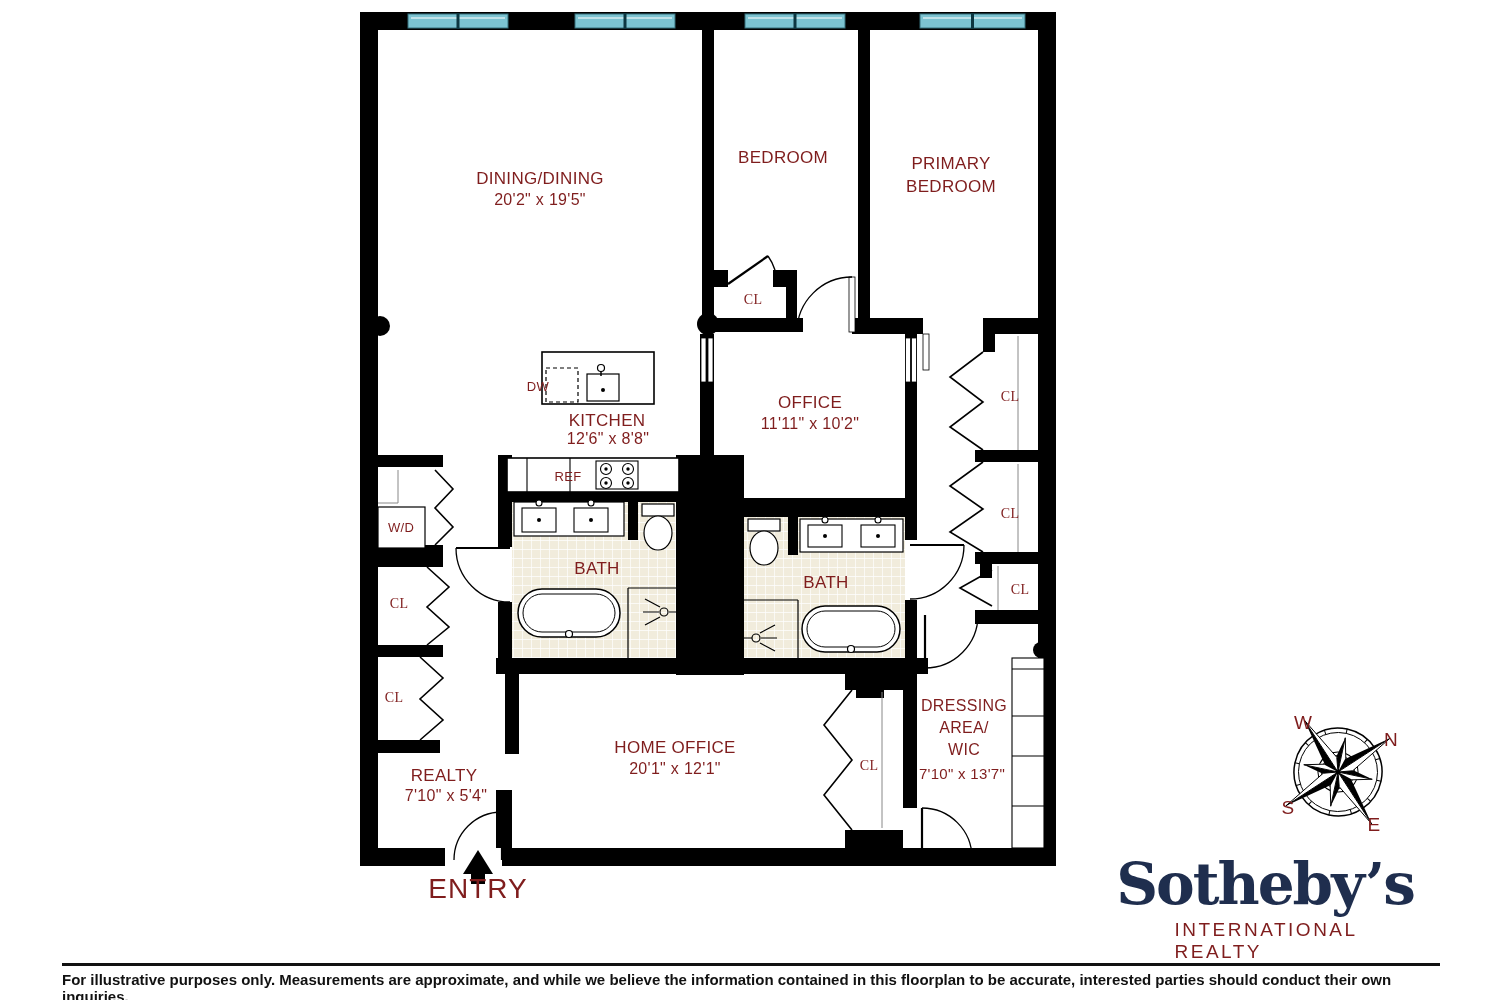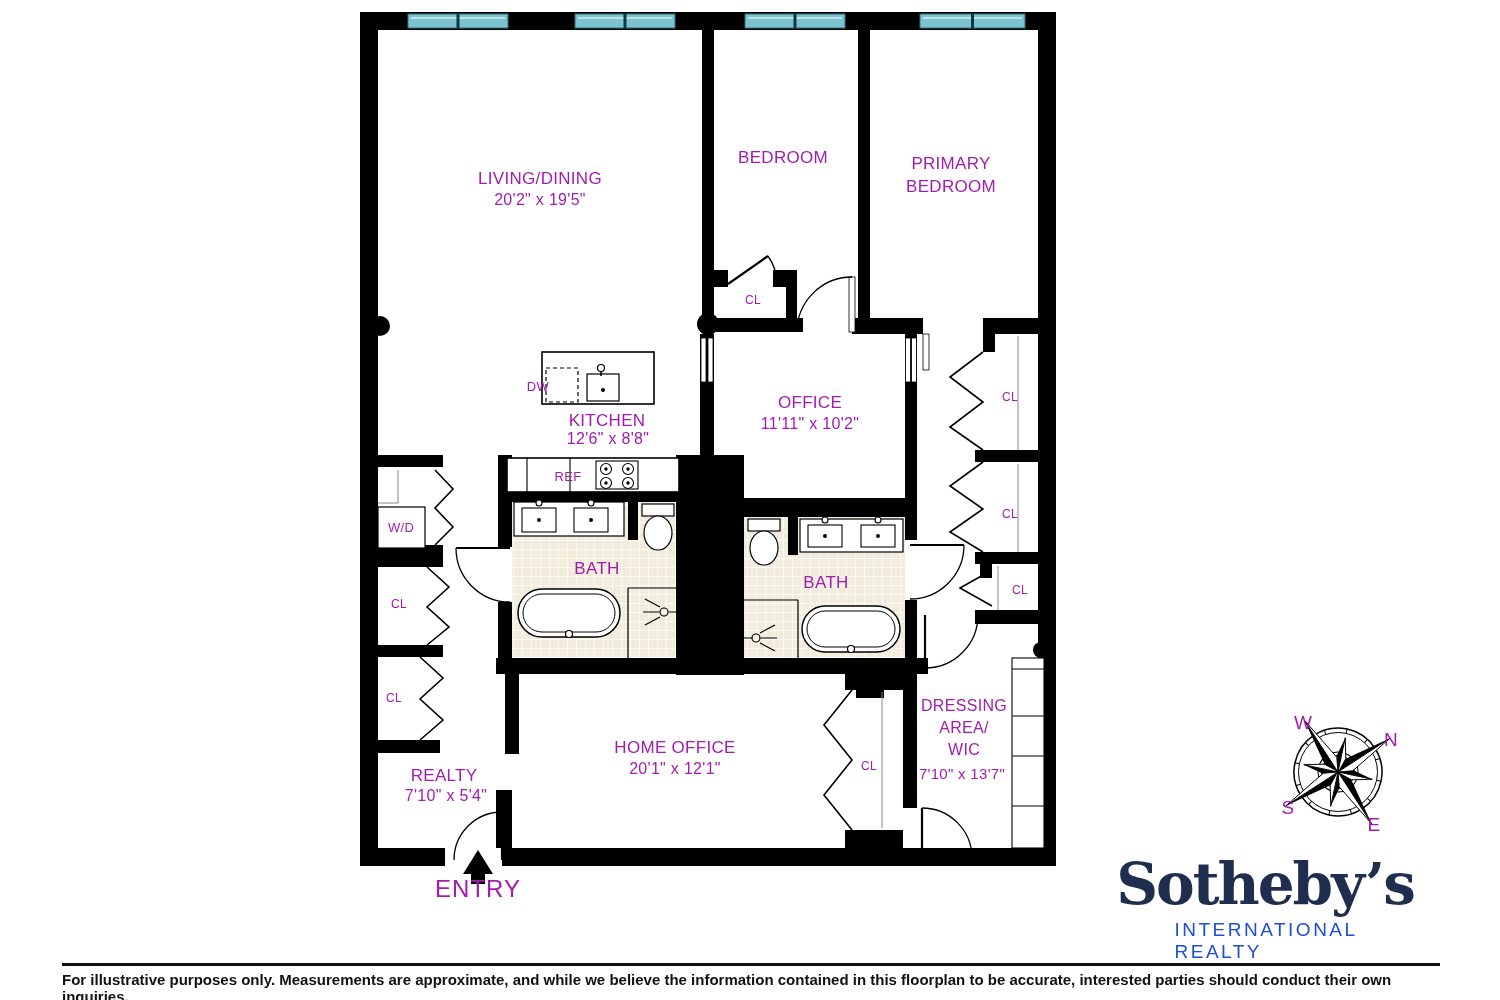--- a/index.html
+++ b/index.html
@@ -1,33 +1,33 @@
 <!DOCTYPE html>
 <html><head>
 <meta charset="utf-8">
 <style>
   html,body{margin:0;padding:0;background:#fff;}
   .stage{position:relative;width:1500px;height:1000px;background:#ffffff;overflow:hidden;
          font-family:"Liberation Sans",sans-serif;}
   svg{position:absolute;left:0;top:0;}
-  .lbl{position:absolute;transform:translate(-50%,-50%);white-space:nowrap;color:#a21caf;
+  .lbl{position:absolute;transform:translate(-50%,-50%);white-space:nowrap;color:#7f1d1d;
        font-size:17px;letter-spacing:.3px;text-align:center;line-height:1;}
   .lbl.dim{font-size:16px;}
-  .lbl.sm{font-size:12px;}
+  .lbl.sm{font-size:14px;font-family:Liberation Serif, serif;}
   .lbl.xs{font-size:13px;}
-  .lbl.entry{font-size:24px;letter-spacing:1px;}
+  .lbl.entry{font-size:28px;letter-spacing:1px;}
   .lbl.compass{font-size:19px;}
   .footer-title{position:absolute;left:62px;top:922px;font-size:35px;color:#141414;letter-spacing:0;}
   .footer-rule{position:absolute;left:62px;top:963px;width:1378px;height:3px;background:#111;}
   .footer-disclaimer{position:absolute;left:62px;top:971px;width:1380px;font-size:15px;
        font-weight:600;color:#111;letter-spacing:0;}
   .logo-name{position:absolute;left:1265px;top:884px;transform:translate(-50%,-50%);
        font-family:"DejaVu Serif",serif;font-weight:bold;font-size:58px;color:#1f2e4e;letter-spacing:-2px;}
   .logo-tag{position:absolute;left:1283px;top:941px;transform:translate(-50%,-50%);
-       font-size:19px;letter-spacing:2.5px;color:#1d4ed8;font-weight:500;}
+       font-size:19px;letter-spacing:2.5px;color:#7f1d1d;font-weight:500;}
 </style>
 </head>
 <body>
 
 <div class="stage">
 
   <svg width="1500" height="1000" viewBox="0 0 1500 1000">
     <defs>
       <pattern id="tile" width="9" height="9" patternUnits="userSpaceOnUse">
         <rect width="9" height="9" fill="#f1ecdc"></rect>
@@ -293,21 +293,21 @@
       <use href="#ptS" transform="rotate(225)"></use>
         <use href="#ptS" transform="rotate(315)"></use>
       <use href="#ptL"></use>
         <use href="#ptL" transform="rotate(90)"></use>
       <use href="#ptL" transform="rotate(180)"></use>
         <use href="#ptL" transform="rotate(270)"></use>
       <circle r="2.2" fill="#000"></circle>
     </g>
   </svg>
 
-  <div class="lbl" style="left:540px;top:178px">LIVING/DINING</div>
+  <div class="lbl" style="left:540px;top:178px">DINING/DINING</div>
   <div class="lbl dim" style="left:540px;top:200px">20'2" x 19'5"</div>
 
   <div class="lbl" style="left:783px;top:157px">BEDROOM</div>
 
   <div class="lbl" style="left:951px;top:163px">PRIMARY</div>
   <div class="lbl" style="left:951px;top:186px">BEDROOM</div>
 
   <div class="lbl sm" style="left:753px;top:300px">CL</div>
 
   <div class="lbl" style="left:810px;top:402px">OFFICE</div>

